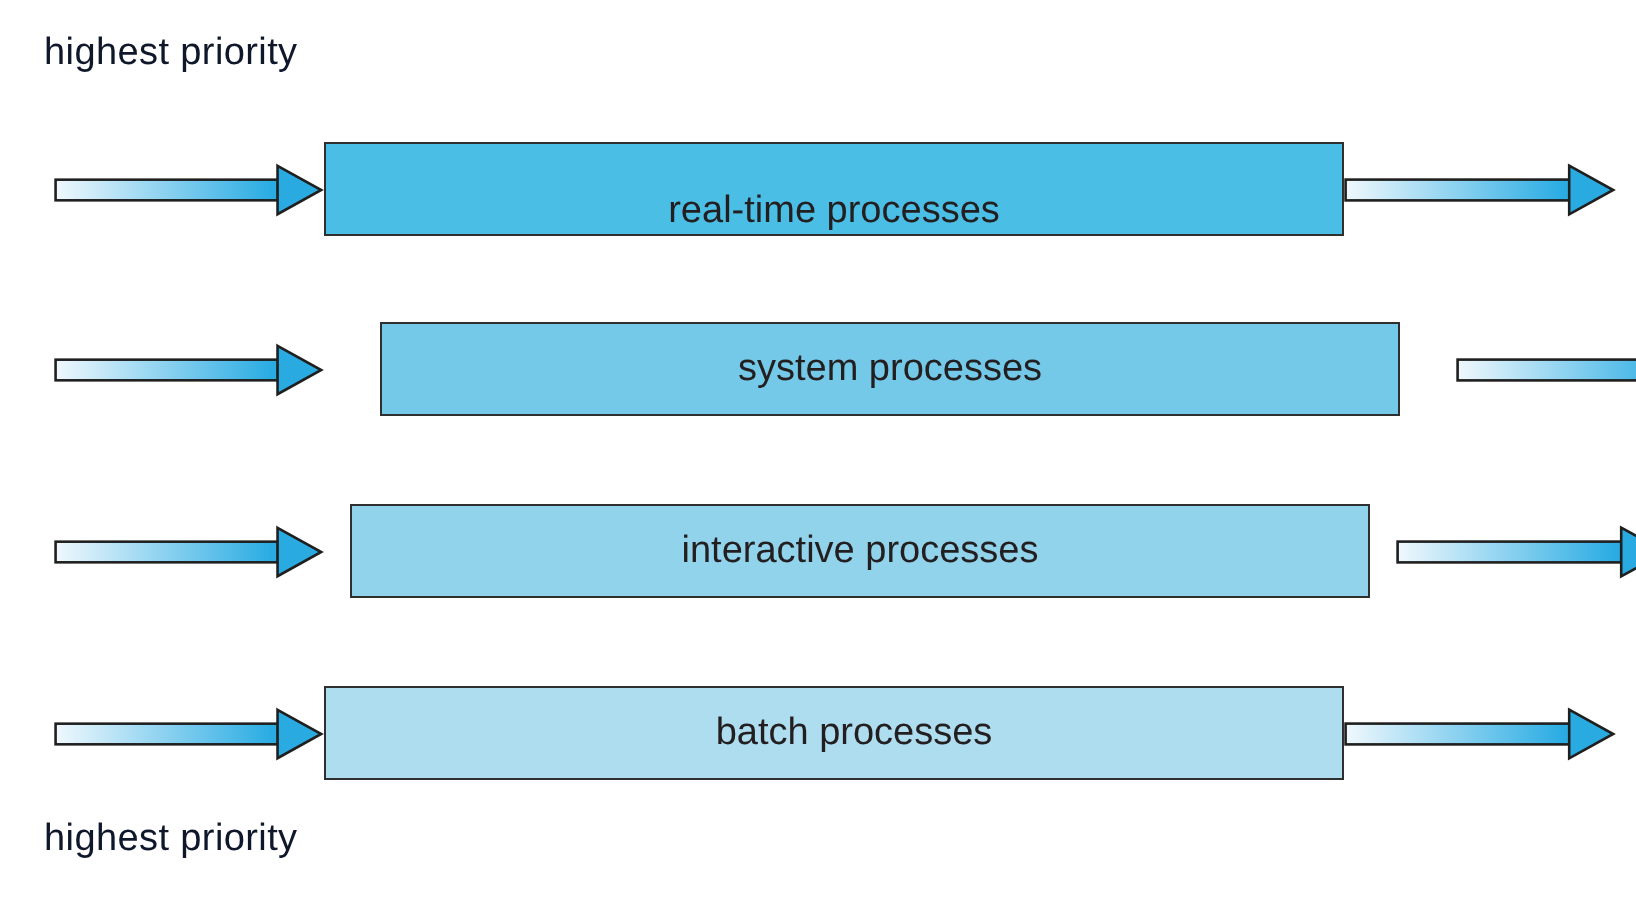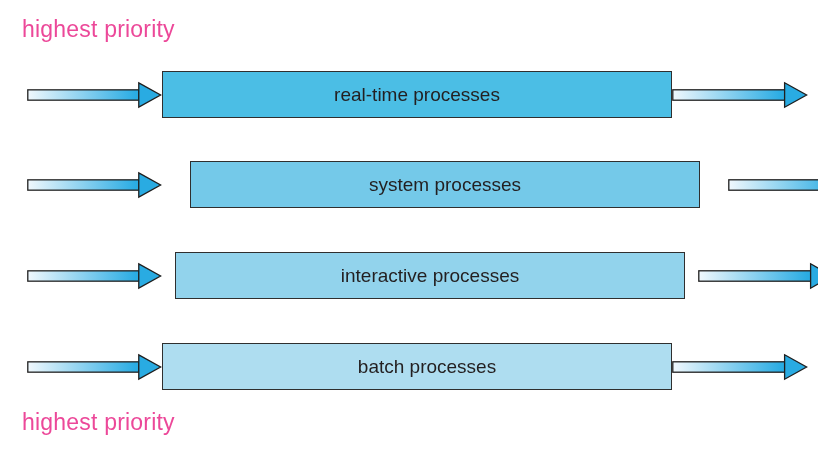--- a/index.html
+++ b/index.html
@@ -11,22 +11,22 @@
     position: relative;
     width: 818px;
     height: 454px;
     background: #ffffff;
     font-family: "Liberation Sans", sans-serif;
     overflow: hidden;
   }
   .priority-label {
     position: absolute;
     left: 22px;
-    font-size: 23px;
-    color: #ec4899;
+    font-size: 19px;
+    color: #0f172a;
     letter-spacing: 0.2px;
     white-space: nowrap;
   }
   .priority-label.top { top: 16px; }
   .priority-label.bottom { top: 409px; }
 
   .queue-row {
     position: absolute;
     left: 27px;
     height: 47px;
@@ -78,21 +78,21 @@
     </defs>
   </svg>
 
   <div class="priority-label top">highest priority</div>
 
   <div class="queue-row r0">
     <svg class="arrow-svg" width="135" height="28" viewBox="0 0 136 28">
       <rect x="0.8" y="8.8" width="112" height="10.4" fill="url(#shaftGrad)" stroke="#1f1f1f" stroke-width="1.3"></rect>
       <polygon points="112.6,1.8 134.6,14 112.6,26.2" stroke="#1f1f1f" stroke-width="1.3" stroke-linejoin="miter" fill="#29abe2"></polygon>
     </svg>
-    <div class="queue-box" style="background-color: rgb(75, 190, 229);">
+    <div class="queue-box" style="background-color: rgb(75, 190, 229); align-items: flex-end;">
       <span class="queue-label">real-time processes</span>
     </div>
     <svg class="arrow-svg" width="136" height="28" viewBox="0 0 136 28">
       <rect x="0.8" y="8.8" width="112" height="10.4" fill="url(#shaftGrad)" stroke="#1f1f1f" stroke-width="1.3"></rect>
       <polygon points="112.6,1.8 134.6,14 112.6,26.2" stroke="#1f1f1f" stroke-width="1.3" stroke-linejoin="miter" fill="#29abe2"></polygon>
     </svg>
   </div>
 
   <div class="queue-row r1">
     <svg class="arrow-svg" width="135" height="28" viewBox="0 0 136 28">

